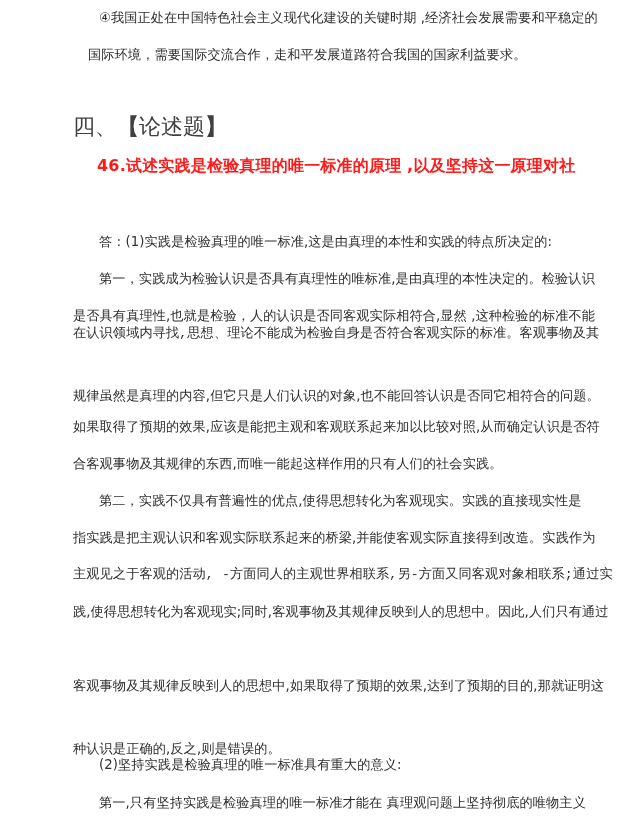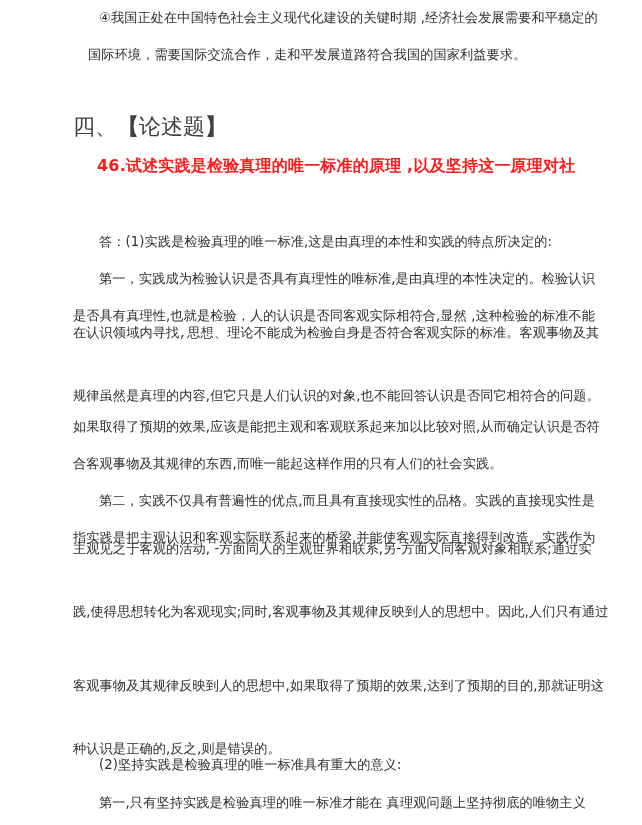--- a/index.html
+++ b/index.html
@@ -68,22 +68,22 @@
 
   <div class="question" style="left:97px; top:155px;">46.试述实践是检验真理的唯一标准的原理 ,以及坚持这一原理对社</div>
 
   <div class="line indent" style="top:233px;">答：(1)实践是检验真理的唯一标准,这是由真理的本性和实践的特点所决定的:</div>
   <div class="line indent" style="top:270px;">第一，实践成为检验认识是否具有真理性的唯标准,是由真理的本性决定的。检验认识</div>
   <div class="line" style="top:307px;">是否具有真理性,也就是检验，人的认识是否同客观实际相符合,显然 ,这种检验的标准不能</div>
   <div class="line" style="top:325px;font-family:Liberation Mono, monospace;">在认识领域内寻找,思想、理论不能成为检验自身是否符合客观实际的标准。客观事物及其</div>
   <div class="line" style="top:376px;margin-top:11px;">规律虽然是真理的内容,但它只是人们认识的对象,也不能回答认识是否同它相符合的问题。</div>
   <div class="line" style="top:418px;">如果取得了预期的效果,应该是能把主观和客观联系起来加以比较对照,从而确定认识是否符</div>
   <div class="line" style="top:455px;">合客观事物及其规律的东西,而唯一能起这样作用的只有人们的社会实践。</div>
-  <div class="line indent" style="top:492px;">第二，实践不仅具有普遍性的优点,而且具有直接现实性的品格。实践的直接现实性是</div>
+  <div class="line indent" style="top:492px;">第二，实践不仅具有普遍性的优点,使得思想转化为客观现实。实践的直接现实性是</div>
   <div class="line" style="top:529px;">指实践是把主观认识和客观实际联系起来的桥梁,并能使客观实际直接得到改造。实践作为</div>
-  <div class="line" style="top:540px;">主观见之于客观的活动, -方面同人的主观世界相联系,另-方面又同客观对象相联系;通过实</div>
+  <div class="line" style="top:566px;font-family:Liberation Mono, monospace;">主观见之于客观的活动, -方面同人的主观世界相联系,另-方面又同客观对象相联系;通过实</div>
   <div class="line" style="top:603px;">践,使得思想转化为客观现实;同时,客观事物及其规律反映到人的思想中。因此,人们只有通过</div>
   <div class="line" style="top:677px;">客观事物及其规律反映到人的思想中,如果取得了预期的效果,达到了预期的目的,那就证明这</div>
   <div class="line" style="top:740px;">种认识是正确的,反之,则是错误的。</div>
   <div class="line indent" style="top:756px;">(2)坚持实践是检验真理的唯一标准具有重大的意义:</div>
   <div class="line indent" style="top:794px;">第一,只有坚持实践是检验真理的唯一标准才能在 真理观问题上坚持彻底的唯物主义</div>
 
 </div>
 
 </body></html>

